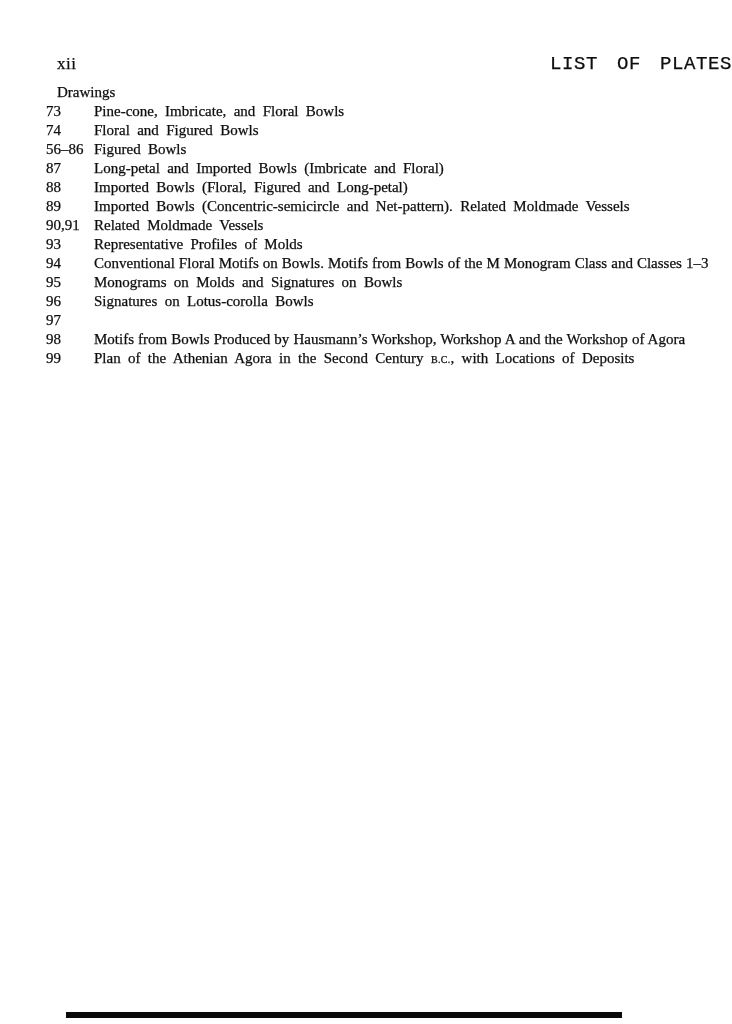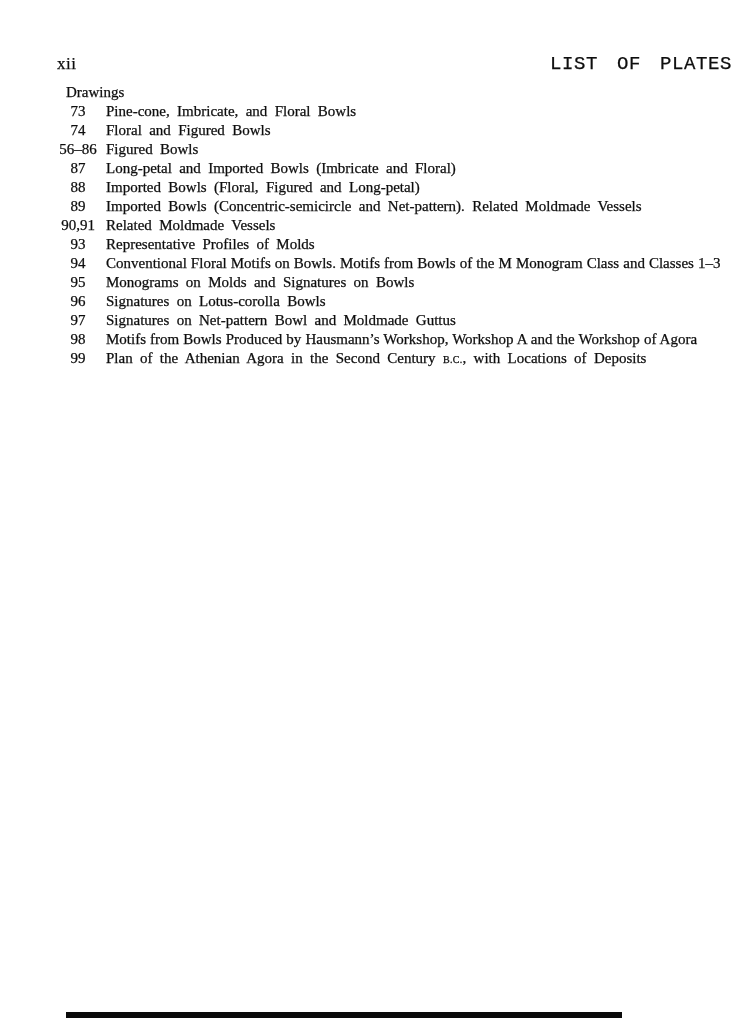--- a/index.html
+++ b/index.html
@@ -39,34 +39,33 @@
   .content {
     position: absolute;
     left: 46px;
     top: 83px;
     width: 660px;
   }
   .section-heading {
     height: 19px;
     line-height: 19px;
     font-size: 15px;
-    margin-left: 20px;
+    margin-left: 11px;
   }
   .row {
     display: flex;
     height: 19px;
     line-height: 19px;
     font-size: 15px;
     white-space: nowrap;
   }
   .num {
     width: 40px;
     flex-shrink: 0;
-    text-align: center;
-    margin-left: 12px;
+    text-align: left;
   }
   .desc {
     margin-left: 8px;
     word-spacing: 0.24em;
   }
   .desc.tight {
     word-spacing: 0.02em;
   }
   .smallcaps {
     font-size: 10px;
@@ -133,21 +132,20 @@
     <div class="row">
       <span class="num">95</span>
       <span class="desc">Monograms on Molds and Signatures on Bowls</span>
     </div>
     <div class="row">
       <span class="num">96</span>
       <span class="desc">Signatures on Lotus-corolla Bowls</span>
     </div>
     <div class="row">
       <span class="num">97</span>
-      <span class="desc">Signatures on Net-pattern Bowl and Moldmade Guttus</span>
     </div>
     <div class="row">
       <span class="num">98</span>
       <span class="desc tight">Motifs from Bowls Produced by Hausmann’s Workshop, Workshop A and the Workshop of Agora</span>
     </div>
     <div class="row">
       <span class="num">99</span>
       <span class="desc"><span>Plan of the Athenian Agora in the Second Century </span><span class="smallcaps">B.C.</span><span>, with Locations of Deposits</span></span>
     </div>
   </div>

